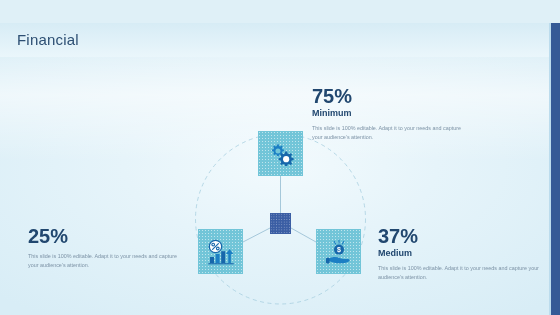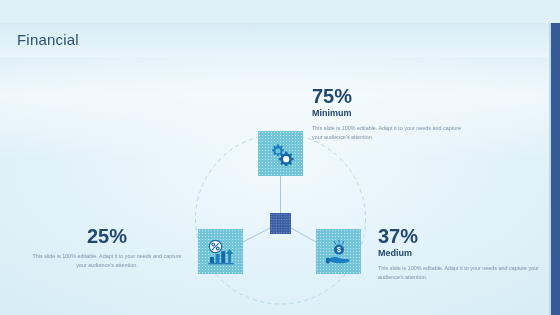--- a/index.html
+++ b/index.html
@@ -64,21 +64,21 @@
   }
 
   
   .block{position:absolute;}
   .pct{font-size:20px;font-weight:bold;color:#21476f;line-height:1.05;}
   .lbl{font-size:9px;font-weight:bold;color:#21476f;margin-top:2px;line-height:1.1;}
   .desc{font-size:5.4px;color:#7d93a6;line-height:1.75;margin-top:5px;}
 
   .blk-top{left:312px;top:63px;width:160px;text-align:left;}
   .blk-right{left:378px;top:203px;width:170px;text-align:left;}
-  .blk-left{left:28px;top:203px;width:158px;text-align:center;}
+  .blk-left{left:28px;top:203px;width:158px;text-align:left;}
 </style>
 </head>
 <body>
 
 <div class="slide">
 
   <div class="sheen"></div>
 
   <div class="header"></div>
   <div class="title">Financial</div>

